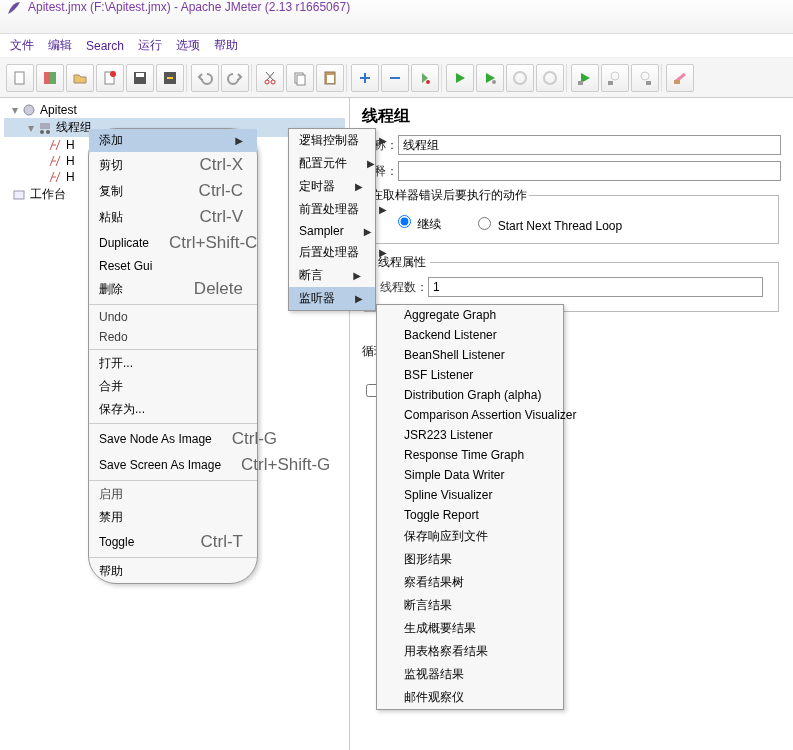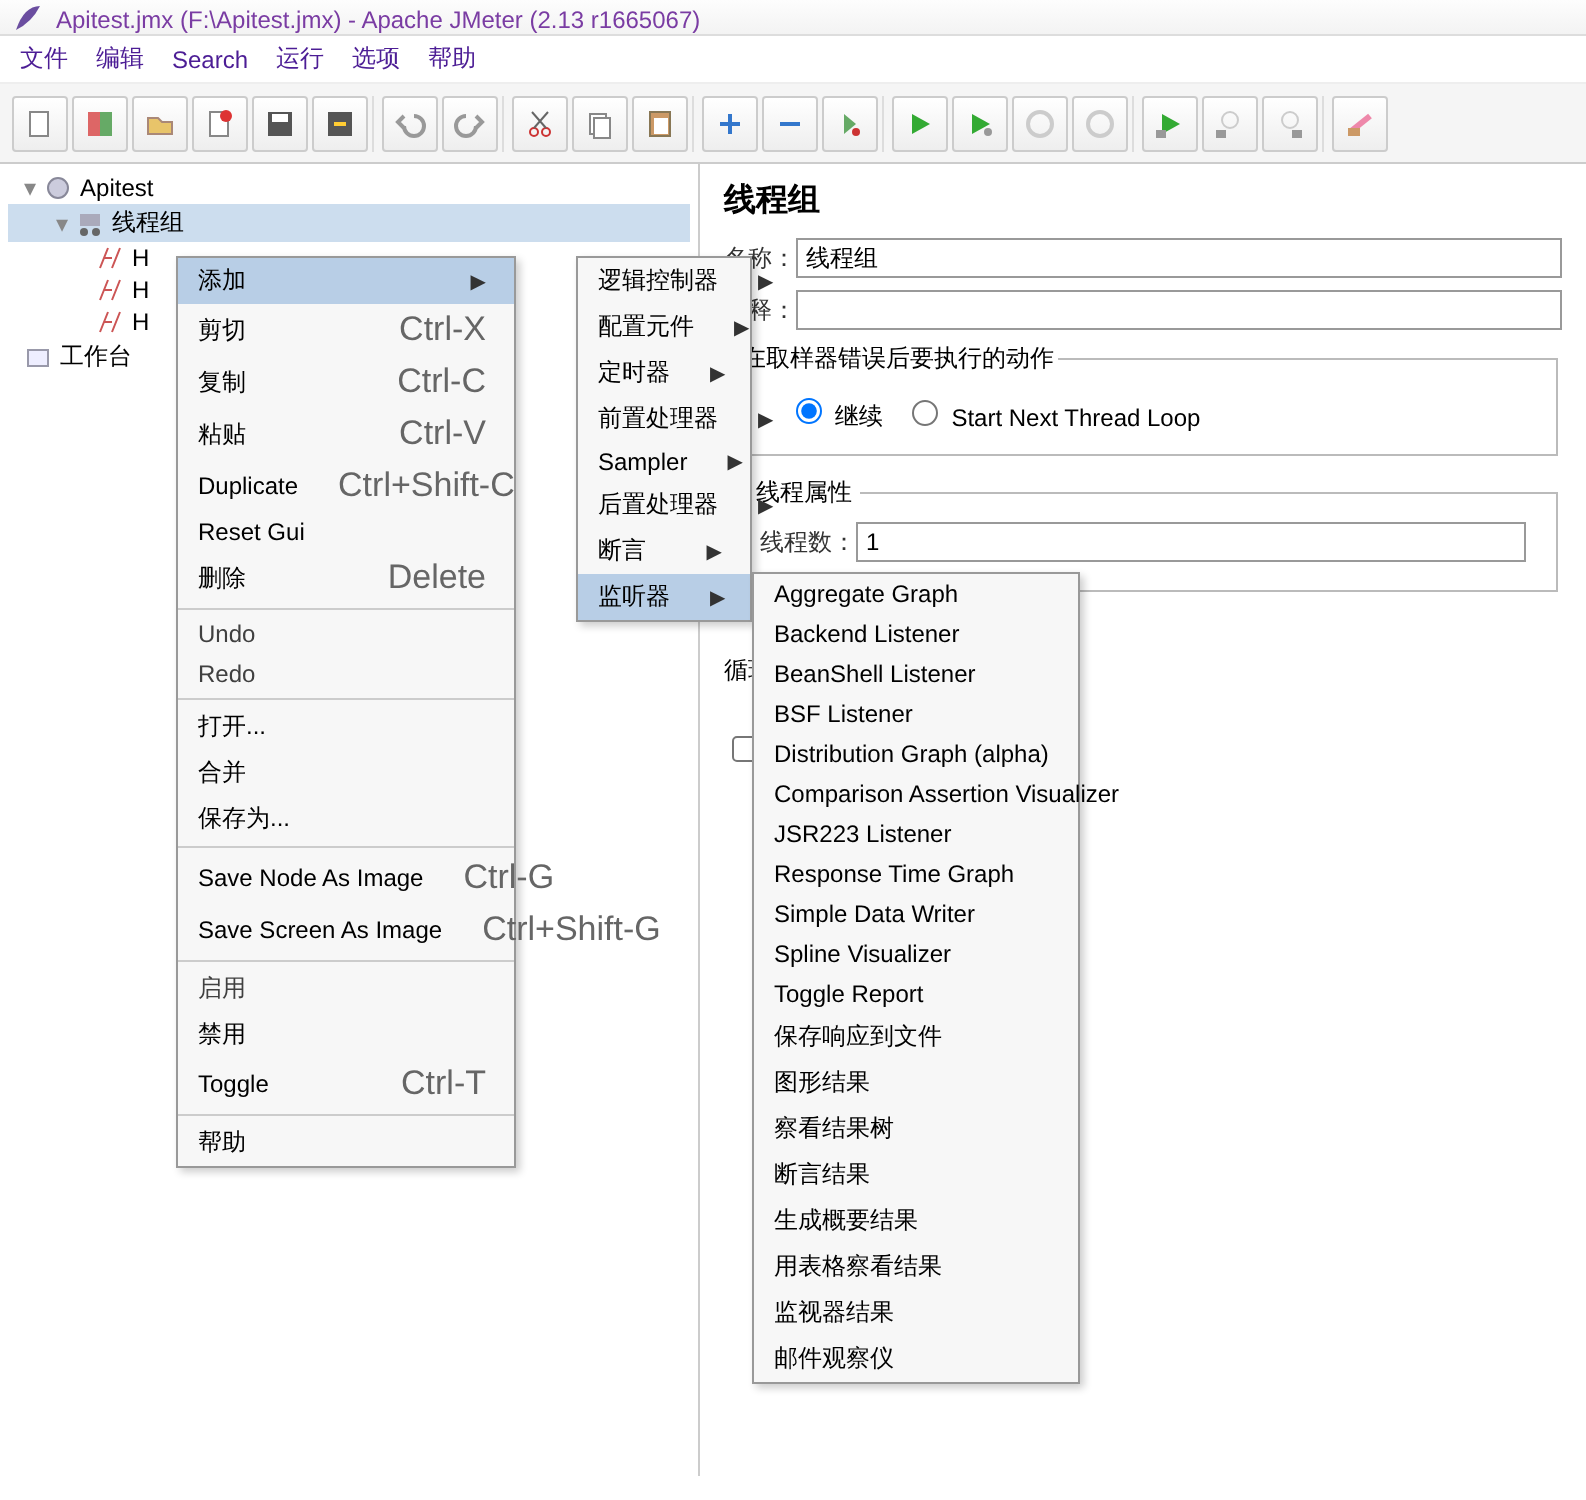--- a/index.html
+++ b/index.html
@@ -1,48 +1,48 @@
 <!DOCTYPE html>
 <html><head>
 <meta charset="utf-8">
 <style>
 * { box-sizing: border-box; font-family: "Microsoft YaHei", Arial, sans-serif; font-size: 12px; }
 body { margin: 0; width: 793px; height: 750px; background: #fff; overflow: hidden; position: relative; }
-.titlebar { height: 18px; background: linear-gradient(#fdfdfd,#f3f3f3); border-bottom: 1px solid #ddd; display: flex; align-items: flex-end; padding-left: 6px; color: #7a3ca3; font-size: 13px; }
+.titlebar { height: 34px; background: linear-gradient(#fdfdfd,#f3f3f3); border-bottom: 1px solid #ddd; display: flex; align-items: flex-start; padding-left: 6px; color: #7a3ca3; font-size: 13px; }
 .titlebar .feather { width: 16px; height: 16px; margin-right: 6px; }
 .menubar { height: 24px; display: flex; align-items: center; gap: 14px; padding: 0 10px; border-bottom: 1px solid #eee; }
 .menubar span { color: #4c1d95; }
 .toolbar { height: 40px; display: flex; align-items: center; gap: 2px; padding: 2px 4px; border-bottom: 1px solid #ccc; background: #f5f5f5;}
 .tb-group { display:flex; gap:2px; padding:0 2px; border-right:1px solid #ddd;}
 .tb-btn { width: 28px; height: 28px; border: 1px solid #ccc; border-radius: 2px; background: linear-gradient(#fff,#eee); display:flex; align-items:center; justify-content:center; }
 .content { display: flex; height: calc(750px - 30px - 24px - 40px); }
 .tree { width: 350px; border-right: 1px solid #ccc; padding: 4px; position: relative; }
 .tree-item { display:flex; align-items:center; gap:4px; padding:1px 0 1px 8px; }
 .tree-item.i1 { padding-left: 24px; }
 .tree-item.i2 { padding-left: 44px; }
 .tree-icon { width:14px; height:14px; display:inline-block; }
 .right-panel { flex:1; padding:8px 12px; }
 .panel-title { font-size: 16px; font-weight: bold; margin-bottom: 8px; }
 .form-row { display:flex; align-items:center; margin-bottom:6px; }
 .form-row label { min-width:28px; color:#333; }
 .form-row input[type=text] { flex:1; border:1px solid #999; padding:2px 4px; height:20px; }
-.radio-row { padding-left:24px; display:flex; gap:10px; align-items:center; border:none;}
+.radio-row { padding-left:24px; display:flex; gap:32px; align-items:flex-end; border:none;}
 .fieldset2 { border:1px solid #bbb; padding-top:6px; margin-top:10px; }
 .fieldset2 legend { padding:0 4px; }
 
 .ctx { position:absolute; background:#f7f7f7; border:1px solid #999; box-shadow:2px 2px 4px rgba(0,0,0,.2); z-index:10; }
 .ctx-item { display:flex; justify-content:space-between; align-items:center; padding:3px 14px 3px 10px; min-height:20px; white-space:nowrap; gap:20px;}
 .ctx-item.sel { background:#b8cee6; }
 .ctx-item.dis { color:#404040; }
 .ctx-sep { height:1px; background:#ccc; margin:2px 0; }
 .ctx .shortcut { color:#666; font-size:17px; }
 .ctx .arrow { color:#333; font-size:10px; margin-left:auto; }
-.ctx1 { left:88px; top:128px; width:170px; }
+.ctx1 { left:88px; top:128px; width:170px;border-radius:28px; }
 .ctx2 { left:288px; top:128px; width:88px; }
-.ctx3 { left:376px; top:286px; width:164px; }
+.ctx3 { left:376px; top:304px; width:188px;padding-left:17px; }
 svg { display:block; }
 </style>
 </head>
 <body>
 
 <div class="titlebar">
   <svg class="feather" viewBox="0 0 16 16">
       <path d="M2 14 Q6 2 14 2 Q10 10 2 14" fill="#6b4ea0"></path>
     </svg>
   <span>Apitest.jmx (F:\Apitest.jmx) - Apache JMeter (2.13 r1665067)</span>

